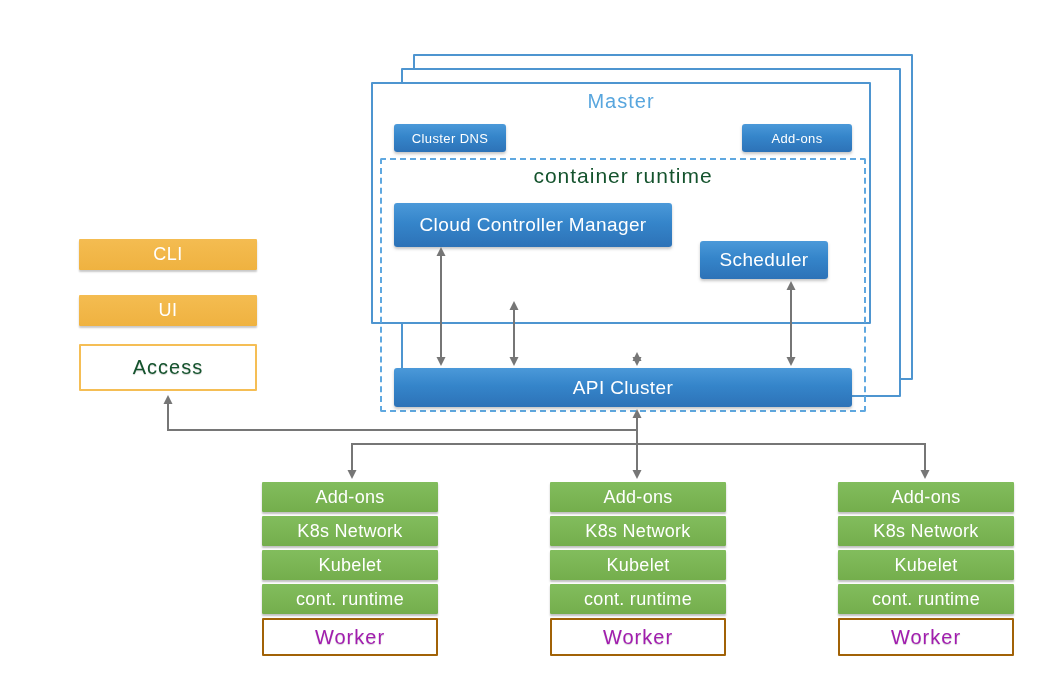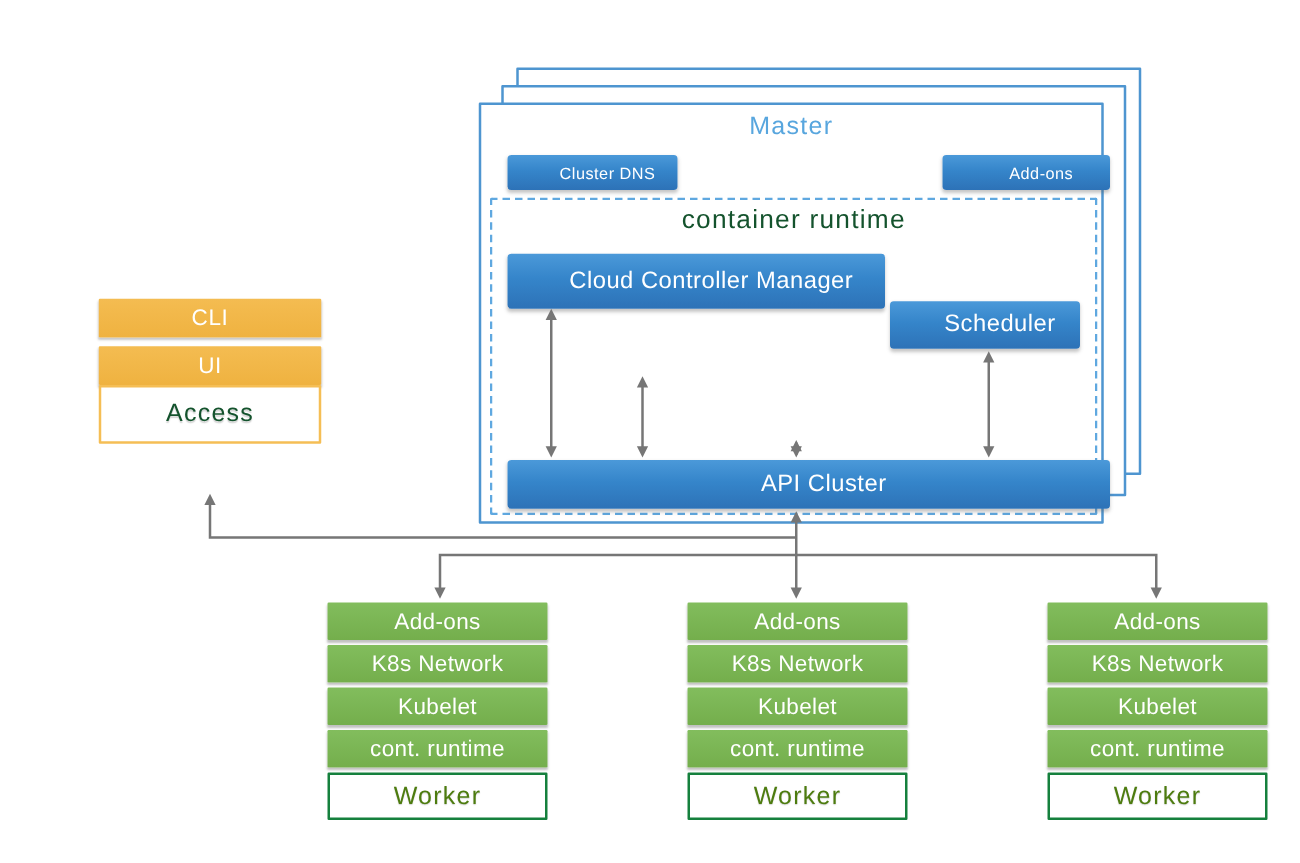--- a/index.html
+++ b/index.html
@@ -7,59 +7,58 @@
     width:1040px;height:690px;position:relative;background:#ffffff;
     font-family:"Liberation Sans", sans-serif;overflow:hidden;
   }
   
   .bluebox{
     position:absolute;display:flex;align-items:center;justify-content:center;
     background:linear-gradient(180deg,#4b99d9 0%,#3585ca 45%,#2d72b7 100%);
     color:#ffffff;border-radius:3px;
     box-shadow:0 2px 3px rgba(90,90,90,.35);
     letter-spacing:.4px;
-    padding-left:24px;
   }
   .stack{position:absolute;display:flex;flex-direction:column;}
   
   .m-shell{position:absolute;width:500px;background:#ffffff;border:2px solid #4e95d0;box-sizing:border-box;border-radius:1px;}
   #m-back{left:413px;top:54px;height:326px;}
   #m-mid{left:401px;top:68px;height:329px;}
-  #m-front{left:383px;top:82px;height:337px;}
+  #m-front{left:371px;top:82px;height:242px;}
   .master-title{margin-top:6px;text-align:center;color:#58a6de;font-size:20px;letter-spacing:1px;}
   .btn-sm{width:112px;height:28px;font-size:13px;}
   .runtime{
     position:absolute;left:7px;top:74px;width:482px;height:250px;
     border:2px dashed #5fa8e0;border-radius:2px;
   }
   .rt-title{margin-top:4px;text-align:center;color:#14532d;font-size:21px;letter-spacing:1px;}
   .comp{font-size:19px;}
   
-  #access-stack{left:79px;top:239px;width:178px;gap:7px;}
+  #access-stack{left:79px;top:239px;width:178px;gap:25px;}
   .orow{
     height:31px;display:flex;align-items:center;justify-content:center;
     background:linear-gradient(180deg,#f4bc51 0%,#efb240 100%);
     color:#ffffff;font-size:18px;letter-spacing:.5px;
     box-shadow:0 2px 2px rgba(0,0,0,.22);border-radius:1px;
   }
   .outline-title{
     display:flex;align-items:center;justify-content:center;background:#ffffff;
     font-size:20px;letter-spacing:1px;text-shadow:0 1px 1px rgba(0,0,0,.18);
     box-sizing:border-box;border-radius:1px;
   }
   #access-title{height:47px;margin-top:-7px;border:2px solid #f5be55;color:#14532d;}
   
   .worker{top:482px;width:176px;gap:4px;}
   .grow{
     height:30px;display:flex;align-items:center;justify-content:center;
     background:linear-gradient(180deg,#82bd5d 0%,#74ae4c 100%);
     color:#ffffff;font-size:18px;letter-spacing:.3px;
     box-shadow:0 2px 2px rgba(0,0,0,.25);border-radius:1px;
   }
-  .wtitle{height:38px;border:2px solid #15803d;color:#4d7c0f;}
+  .wtitle{height:38px;border:2px solid #a16207;color:#a21caf;}
   
   #connectors{position:absolute;left:0;top:0;z-index:6;pointer-events:none;}
   .z1{z-index:1}.z2{z-index:2}.z3{z-index:3}
 </style>
 </head>
 <body>
 
 <div id="m-back" class="m-shell z1"></div>
 <div id="m-mid" class="m-shell z2"></div>
 <div id="m-front" class="m-shell z3">

